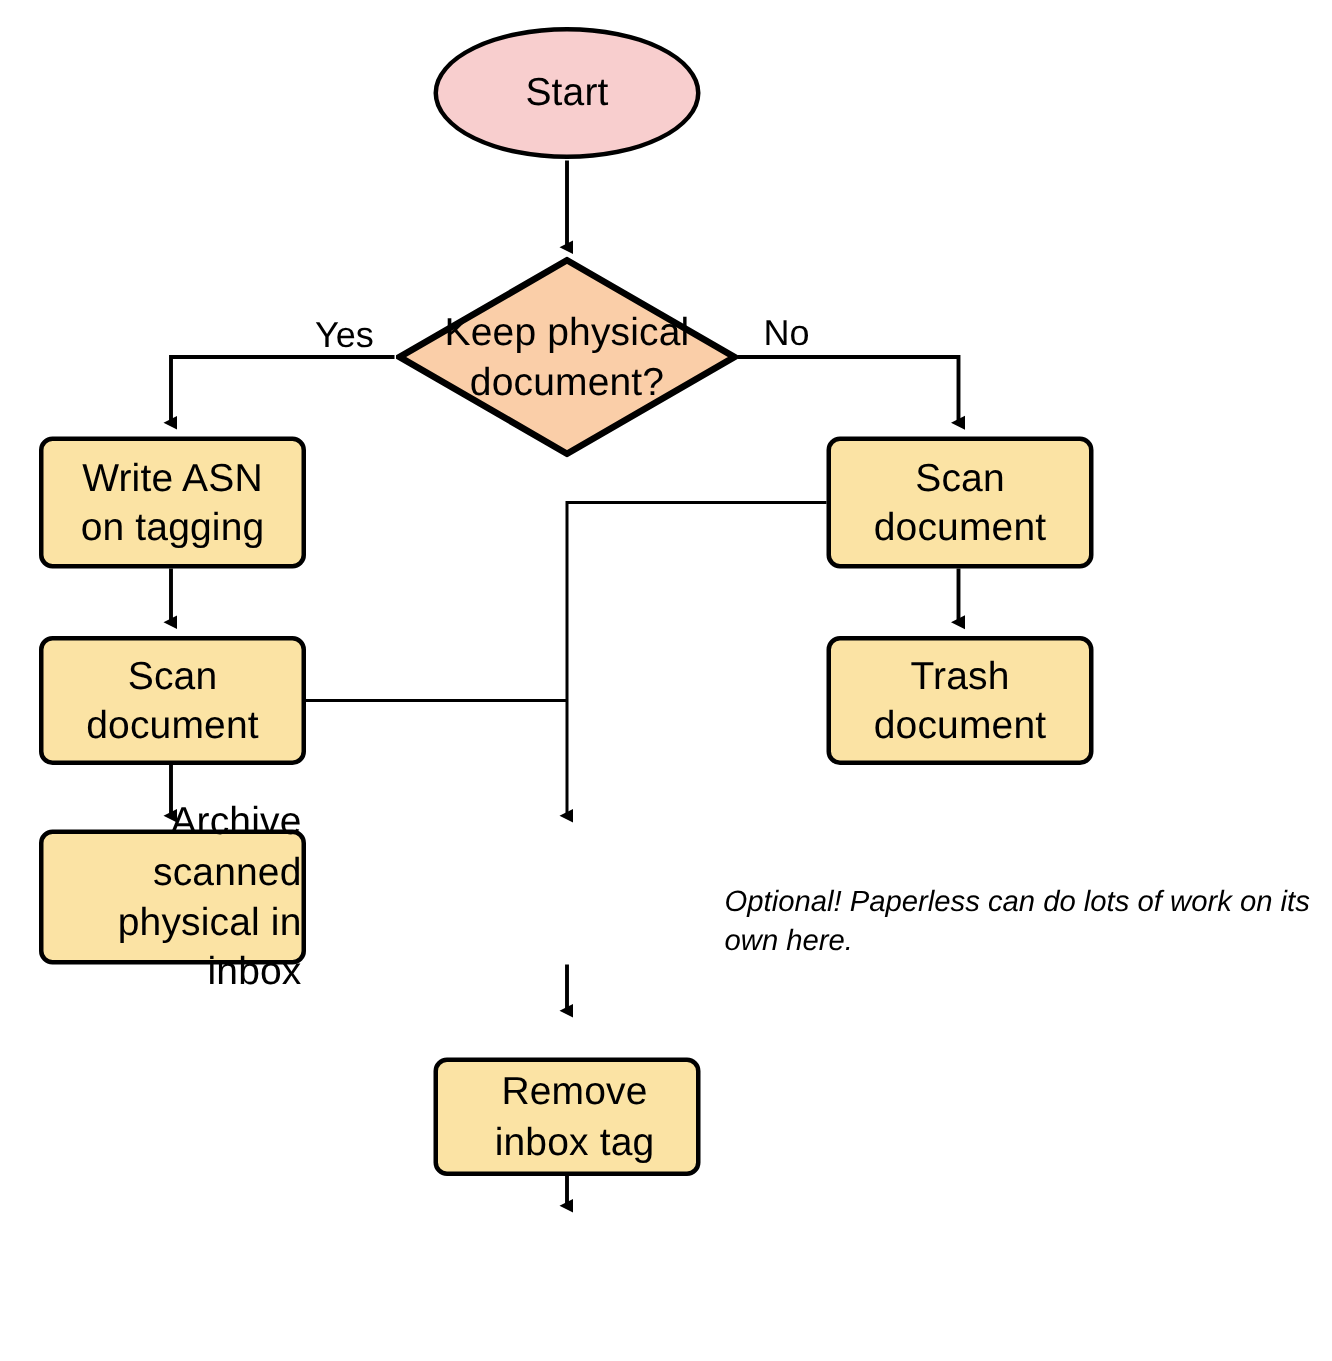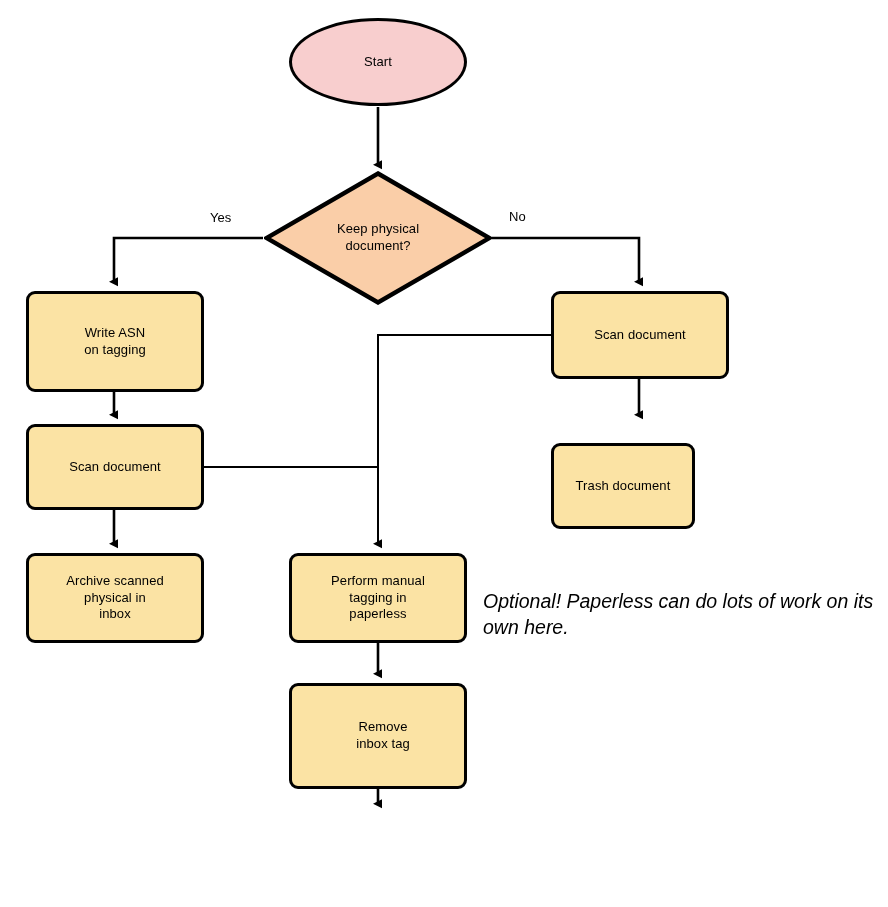--- a/index.html
+++ b/index.html
@@ -28,21 +28,21 @@
     pointer-events: none;
   }
   .node {
     position: absolute;
     box-sizing: border-box;
     display: flex;
     align-items: center;
     justify-content: center;
     text-align: center;
     color: #000000;
-    font-size: 13px;
+    font-size: 26px;
     line-height: 1.28;
     letter-spacing: 0.1px;
   }
   .node.terminator {
     border: 3px solid #000000;
     border-radius: 50%;
     background: #F8CECE;
   }
   .node.process {
     border: 3px solid #000000;
@@ -62,21 +62,21 @@
   }
   .node.decision .decision-label {
     position: relative;
     z-index: 2;
     width: 100%;
     padding: 0 6px;
     box-sizing: border-box;
   }
   .edge-label {
     position: absolute;
-    font-size: 13px;
+    font-size: 24px;
     color: #000000;
     white-space: nowrap;
   }
   .note {
     position: absolute;
     font-size: 19.5px;
     font-style: italic;
     color: #000000;
     line-height: 1.32;
     width: 408px;
@@ -122,56 +122,49 @@
   <div class="node decision" style="left:264px; top:171px; width:228px; height:134px;justify-content:center;">
     <svg class="diamond-shape" viewBox="0 0 228 134" preserveAspectRatio="none" xmlns="http://www.w3.org/2000/svg">
       <polygon points="114,2.5 225.5,67 114,131.5 2.5,67" fill="#FACEA8" stroke="#000000" stroke-width="4.4" stroke-linejoin="miter"></polygon>
     </svg>
     <div class="decision-label">
       <div>Keep physical</div>
       <div>document?</div>
     </div>
   </div>
 
-  <div class="node process" style="left:26px; top:291px; width:178px; height:101px;">
+  <div class="node process" style="left:26px; top:291px; width:178px; height:88px;">
     <div>
       <div>Write ASN</div>
       <div>on tagging</div>
     </div>
   </div>
 
   <div class="node process" style="left:26px; top:424px; width:178px; height:86px;">
     <span>Scan document</span>
   </div>
 
-  <div class="node process" style="left:26px; top:553px; width:178px; height:90px;">
+  <div class="node process" style="left:26px; top:553px; width:178px; height:90px;text-align:right;">
     <div>
       <div>Archive scanned</div>
       <div>physical in</div>
       <div>inbox</div>
     </div>
   </div>
 
   <div class="node process" style="left:551px; top:291px; width:178px; height:88px;">
     <span>Scan document</span>
   </div>
 
-  <div class="node process" style="left:551px; top:443px; width:144px; height:86px;">
+  <div class="node process" style="left:551px; top:424px; width:178px; height:86px;">
     <span>Trash document</span>
   </div>
 
-  <div class="node process" style="left:289px; top:553px; width:178px; height:90px;">
-    <div>
-      <div>Perform manual</div>
-      <div>tagging in</div>
-      <div>paperless</div>
-    </div>
-  </div>
 
-  <div class="node process" style="left:289px; top:683px; width:178px; height:106px;padding-left:10px;">
+  <div class="node process" style="left:289px; top:705px; width:178px; height:79px;padding-left:10px;">
     <div>
       <div>Remove</div>
       <div>inbox tag</div>
     </div>
   </div>
 
 
   <div class="edge-label" style="left:210px; top:210px;">Yes</div>
 
   <div class="edge-label" style="left:509px; top:209px;">No</div>

